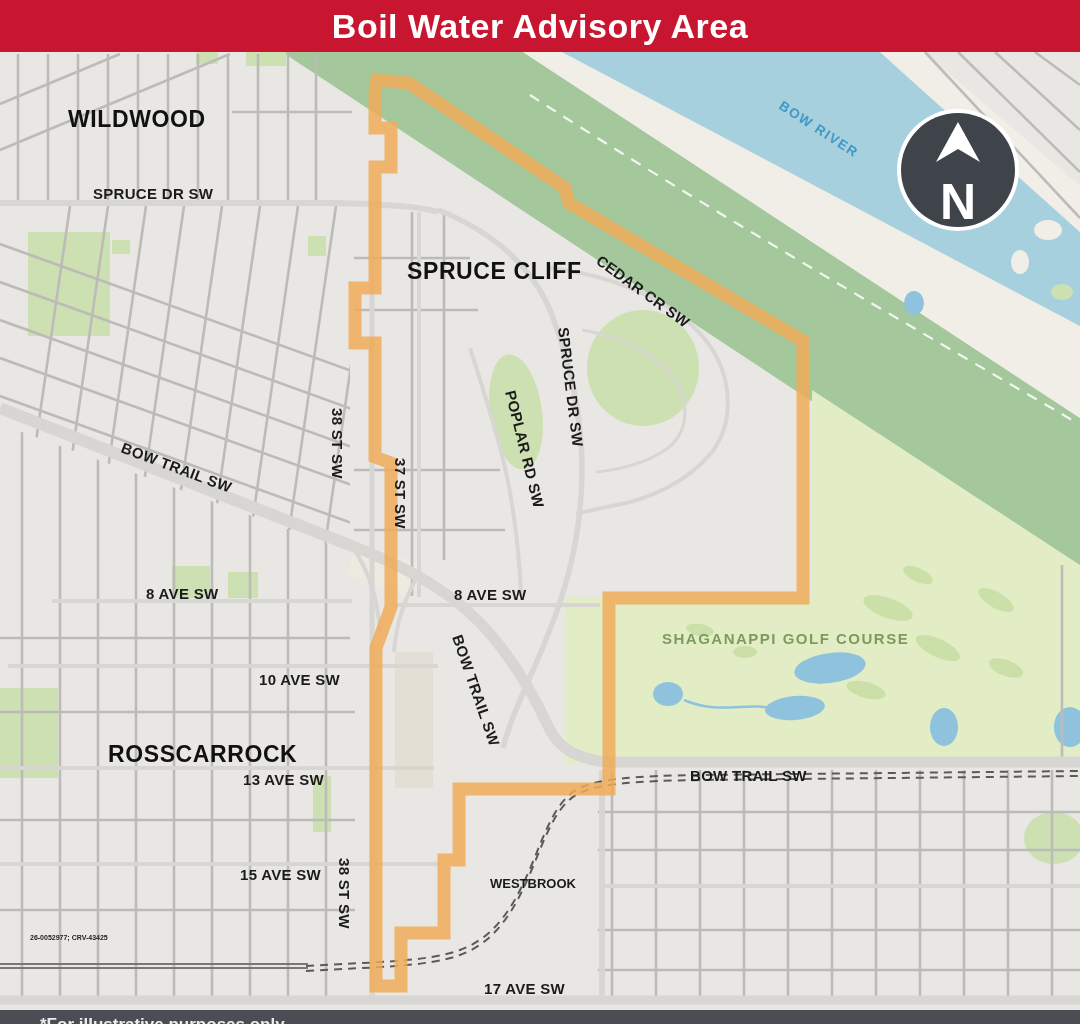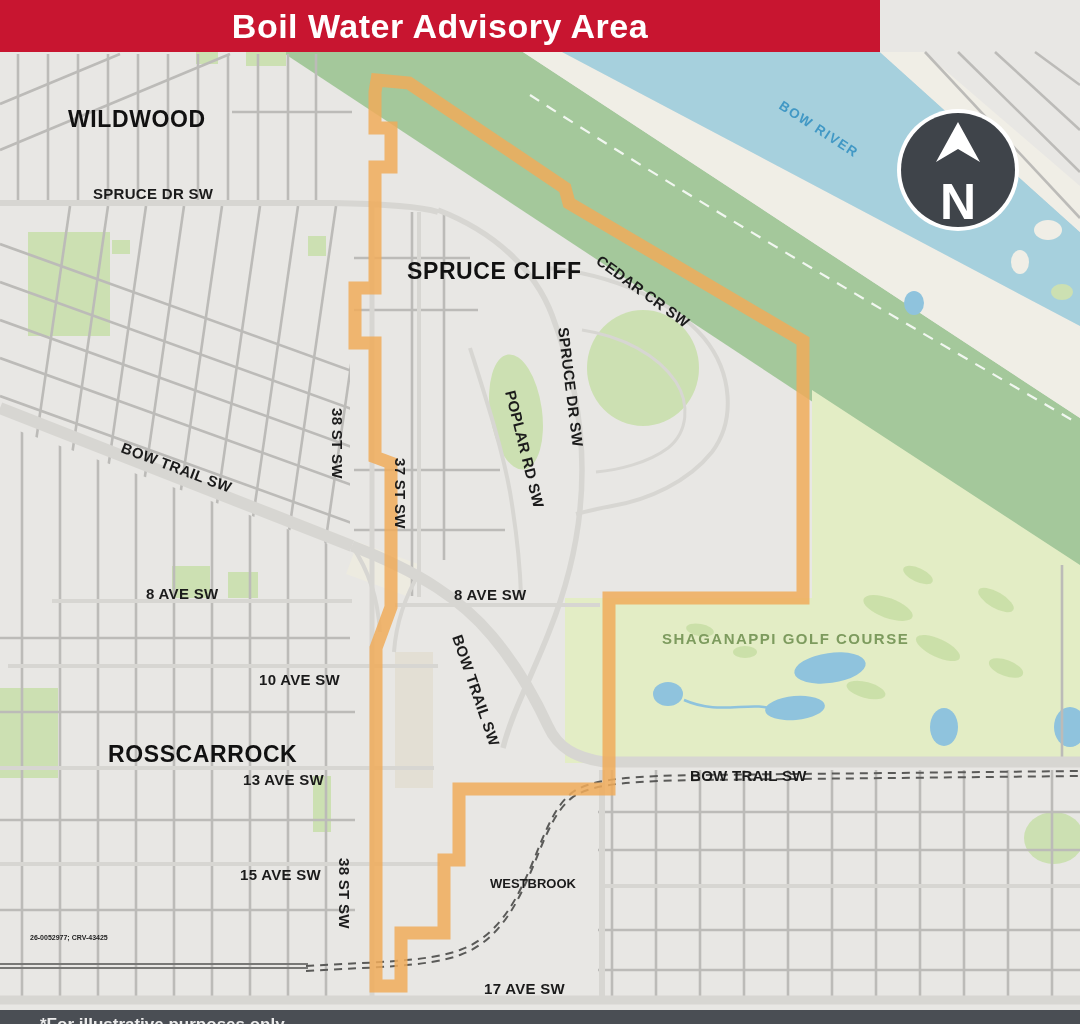--- a/index.html
+++ b/index.html
@@ -1,18 +1,18 @@
 <!DOCTYPE html>
 <html><head>
 <meta charset="utf-8">
 <style>
   html,body{margin:0;padding:0;background:#ffffff;}
   .page{position:relative;width:1080px;height:1024px;overflow:hidden;background:#e8e7e4;
         font-family:"Liberation Sans",sans-serif;}
-  .header{position:absolute;top:0;left:0;width:880px;height:52px;background:#c81530;
+  .header{position:absolute;top:0;left:0;width:1080px;height:52px;background:#c81530;
           display:flex;align-items:center;justify-content:center;z-index:5;}
   .header h1{margin:0;color:#ffffff;font-size:34px;font-weight:bold;letter-spacing:.5px;}
   .footer{position:absolute;top:1010px;left:0;width:1080px;height:14px;background:#4a4e54;
           overflow:hidden;z-index:5;}
   .footer span{display:block;margin:5px 0 0 40px;color:#ececec;font-size:17px;font-weight:bold;}
   svg{position:absolute;top:0;left:0;}
   .st{stroke:#bcbbb8;stroke-width:2.6;fill:none;}
   .stmaj{stroke:#d7d6d2;fill:none;}
   .street-lbl{font-family:"Liberation Sans",sans-serif;font-weight:bold;font-size:15px;
               fill:#1b1b1b;letter-spacing:.3px;}

